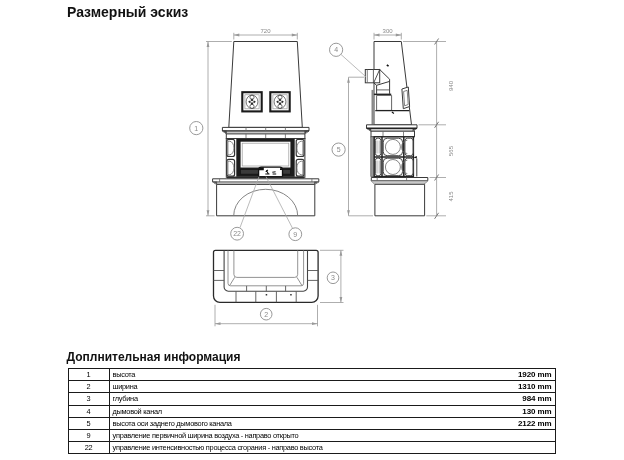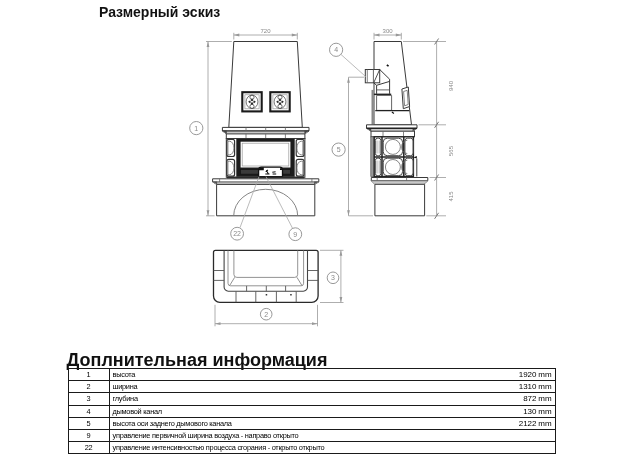--- a/index.html
+++ b/index.html
@@ -1,23 +1,23 @@
 <!DOCTYPE html>
 <html><head>
 <meta charset="utf-8">
 <style>
   html,body{margin:0;padding:0;background:#fff;}
   body{width:624px;height:460px;position:relative;font-family:"Liberation Sans",sans-serif;}
-  .t1{position:absolute;left:67px;top:3.5px;font-size:14px;font-weight:bold;color:#111;margin-left:32px;}
-  .t2{position:absolute;left:66.5px;top:350px;font-size:18px;font-weight:bold;color:#111;}
+  .t1{position:absolute;left:67px;top:3.5px;font-size:14px;font-weight:bold;color:#111;}
+  .t2{position:absolute;left:66.5px;top:350px;font-size:12px;font-weight:bold;color:#111;}
   table.info{position:absolute;left:67.5px;top:368px;border-collapse:collapse;table-layout:fixed;}
   table.info td{border:1px solid #1a1a1a;font-size:7.4px;letter-spacing:-0.28px;color:#000;padding:0 3px;height:11.2px;line-height:11.2px;white-space:nowrap;overflow:hidden;}
   td.n{width:34px;text-align:center;font-size:7.5px;letter-spacing:0;}
   td.d{width:439px;text-align:left;}
-  span.v{float:right;font-size:8px;letter-spacing:-0.1px;}
+  span.v{float:right;font-size:8px;letter-spacing:-0.1px;font-weight:bold;}
   svg{position:absolute;left:0;top:0;}
 </style>
 </head>
 <body>
 
 <div class="t1">Размерный эскиз</div>
 
 <svg width="624" height="460" viewBox="0 0 624 460" fill="none" stroke-linecap="butt" stroke-linejoin="miter">
   <g stroke="#444" stroke-width="1">
 
@@ -299,36 +299,36 @@
         <td class="d"><span class="v">1920 mm</span>высота</td>
       </tr>
 
   <tr>
         <td class="n">2</td>
         <td class="d"><span class="v">1310 mm</span>ширина</td>
       </tr>
 
   <tr>
         <td class="n">3</td>
-        <td class="d"><span class="v">872 mm</span>глубина</td>
+        <td class="d"><span class="v">984 mm</span>глубина</td>
       </tr>
 
   <tr>
         <td class="n">4</td>
         <td class="d"><span class="v">130 mm</span>дымовой канал</td>
       </tr>
 
   <tr>
         <td class="n">5</td>
         <td class="d"><span class="v">2122 mm</span>высота оси заднего дымового канала</td>
       </tr>
 
   <tr>
         <td class="n">9</td>
         <td class="d">управление первичной ширина воздуха - направо открыто</td>
       </tr>
 
   <tr>
         <td class="n">22</td>
-        <td class="d">управление интенсивностью процесса сгорания - открыто открыто</td>
+        <td class="d">управление интенсивностью процесса сгорания - направо высота</td>
       </tr>
 </tbody>
   </table>
 
 </body></html>

